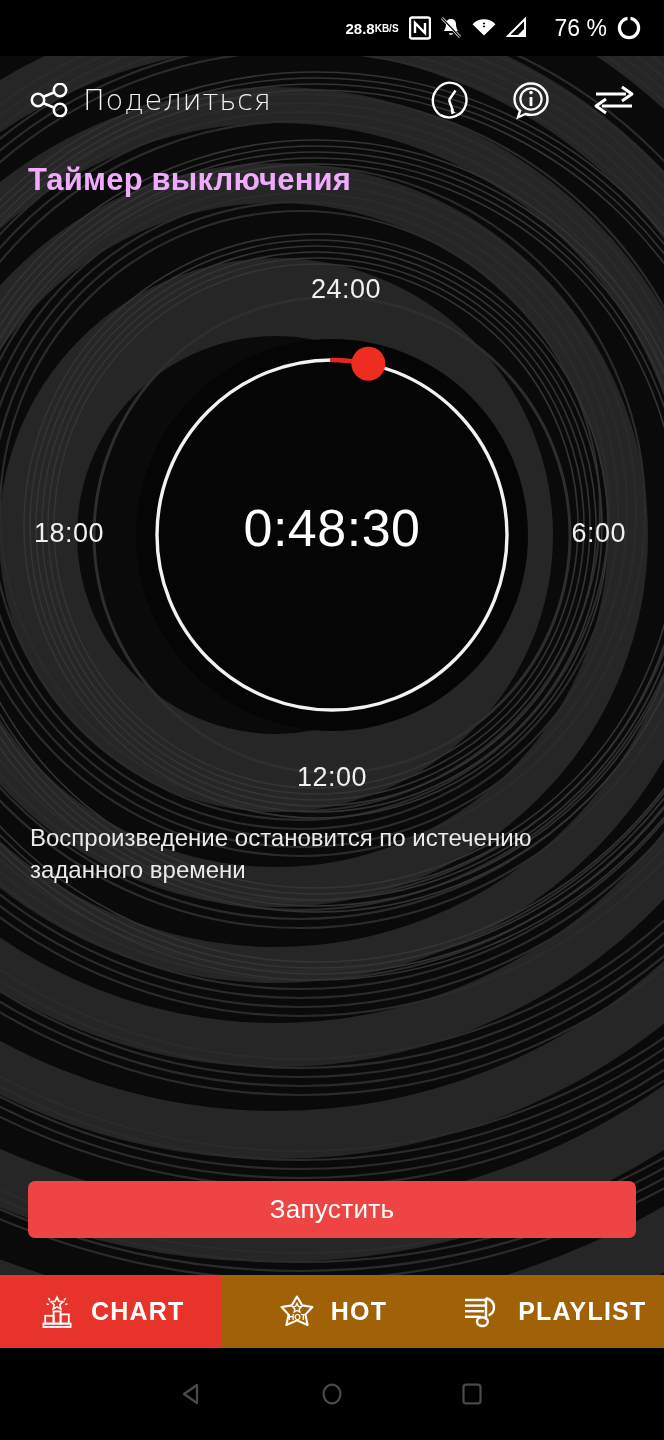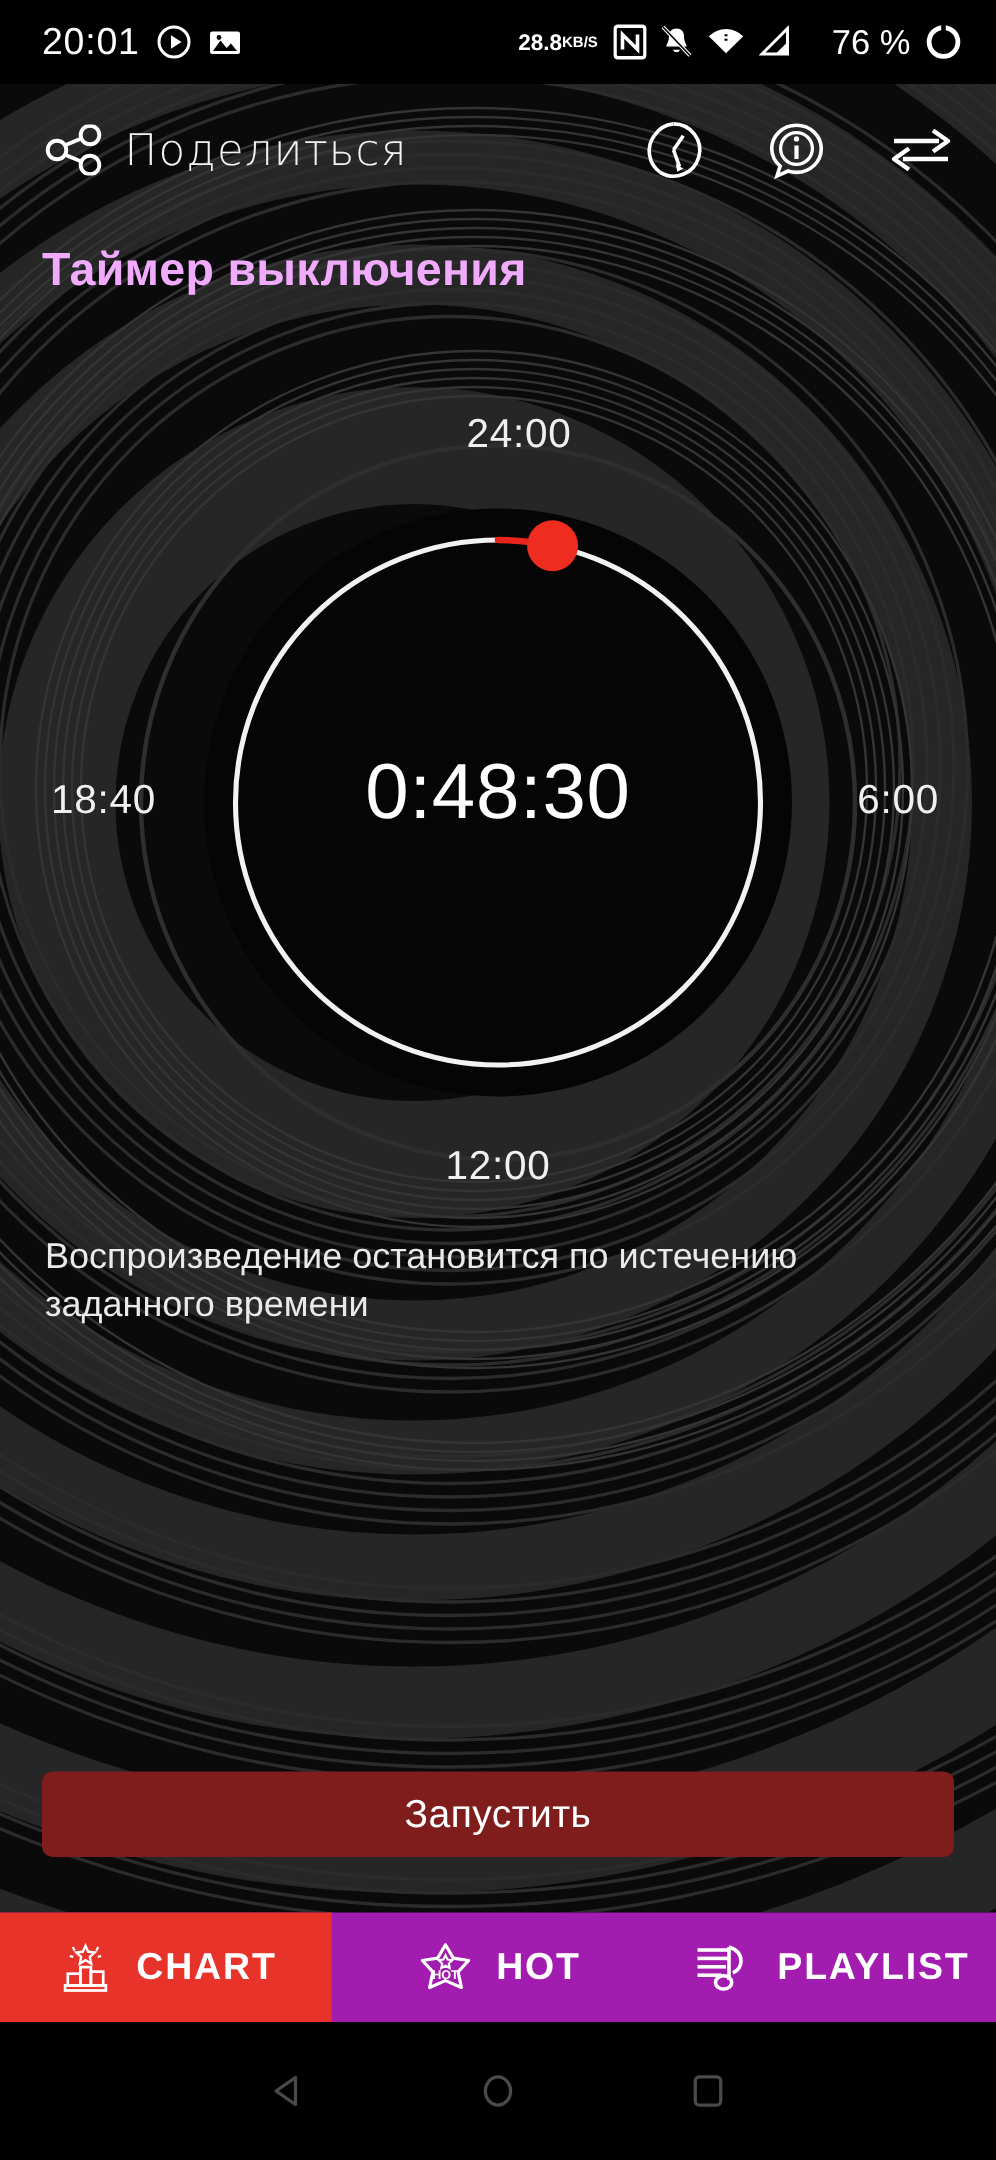--- a/index.html
+++ b/index.html
@@ -175,21 +175,21 @@
     letter-spacing: 0.3px;
     z-index: 25;
     cursor: pointer;
   }
 
   
   .bottomnav {
     position: absolute;
     left: 0; top: 1275px;
     width: 664px; height: 73px;
-    background: #a21caf;
+    background: #a16207;
     display: flex;
     z-index: 30;
   }
   .navitem {
     flex: 1;
     display: flex;
     align-items: center;
     justify-content: center;
     gap: 14px;
     cursor: pointer;
@@ -299,36 +299,20 @@
             <circle r="454"></circle>
         </g>
 
         <circle cx="332" cy="479" r="196" fill="#050505"></circle>
         <circle cx="332" cy="479" r="238" fill="none" stroke="#2e2e2e" stroke-width="3"></circle>
       </g>
     </svg>
   </div>
 
   <div class="statusbar">
-    <div class="sb-left">
-      <span class="sb-clock">20:01</span>
-      <span class="ico">
-        <svg width="24" height="24" viewBox="0 0 24 24">
-          <circle cx="12" cy="12" r="10" fill="none" stroke="#fff" stroke-width="2"></circle>
-          <path d="M10 7.5 L17 12 L10 16.5 Z" fill="#fff"></path>
-        </svg>
-      </span>
-      <span class="ico">
-        <svg width="22" height="22" viewBox="0 0 22 22">
-          <rect x="1" y="4" width="20" height="15" rx="1.5" fill="#fff"></rect>
-          <path d="M3 17 L8 10 L12 15 L15 12 L19 17 Z" fill="#000"></path>
-          <circle cx="7" cy="8" r="1.6" fill="#000"></circle>
-        </svg>
-      </span>
-    </div>
     <div class="sb-right">
       <span class="netspeed">
         <span class="ns-num">28.8</span>
         <span class="ns-unit">KB/S</span>
       </span>
       <span class="ico">
         <svg width="22" height="24" viewBox="0 0 22 24">
           <rect x="1" y="1.5" width="20" height="21" rx="2" fill="none" stroke="#fff" stroke-width="2.4"></rect>
           <path d="M6 17 L6 7 L16 17 L16 7" fill="none" stroke="#fff" stroke-width="2.4"></path>
         </svg>
@@ -405,34 +389,34 @@
       </span>
     </div>
   </div>
 
   <div class="page-title">Таймер выключения</div>
 
   <div class="dial-area">
     <span class="dial-label lab-top">24:00</span>
     <span class="dial-label lab-right">6:00</span>
     <span class="dial-label lab-bottom">12:00</span>
-    <span class="dial-label lab-left">18:40</span>
+    <span class="dial-label lab-left">18:00</span>
 
     <svg class="dial-svg" width="420" height="420" viewBox="0 0 420 420">
       <circle cx="210" cy="210" r="175" fill="none" stroke="#f2f2f2" stroke-width="3.4"></circle>
       <path id="dial-progress" d="M 210 35 A 175 175 0 0 1 246.38 38.82" fill="none" stroke="#e8241c" stroke-width="4.4" stroke-linecap="round"></path>
       <circle id="dial-knob" cx="246.38" cy="38.82" r="17" fill="#ee2c1f"></circle>
     </svg>
 
     <div class="dial-time">0:48:30</div>
   </div>
 
   <div class="dial-desc">Воспроизведение остановится по истечению заданного времени</div>
 
-  <button class="start-btn" style="background: #7f1d1d;">Запустить</button>
+  <button class="start-btn" style="background: #ef4444;">Запустить</button>
 
   <div class="bottomnav">
     <div class="navitem active" style="background: rgb(232, 51, 42);">
       <span class="ico">
         <svg width="40" height="40" viewBox="0 0 40 40">
           <path d="M20 5.2 L21.8 9.2 L26.1 9.6 L22.9 12.6 L23.8 17 L20 14.8 L16.2 17 L17.1 12.6 L13.9 9.6 L18.2 9.2 Z" fill="none" stroke="#fff" stroke-width="1.6"></path>
           <line x1="11.5" y1="6" x2="12.8" y2="8.4" stroke="#fff" stroke-width="1.5"></line>
           <line x1="28.5" y1="6" x2="27.2" y2="8.4" stroke="#fff" stroke-width="1.5"></line>
           <line x1="9.5" y1="12" x2="11.8" y2="12.6" stroke="#fff" stroke-width="1.5"></line>
           <line x1="30.5" y1="12" x2="28.2" y2="12.6" stroke="#fff" stroke-width="1.5"></line>

